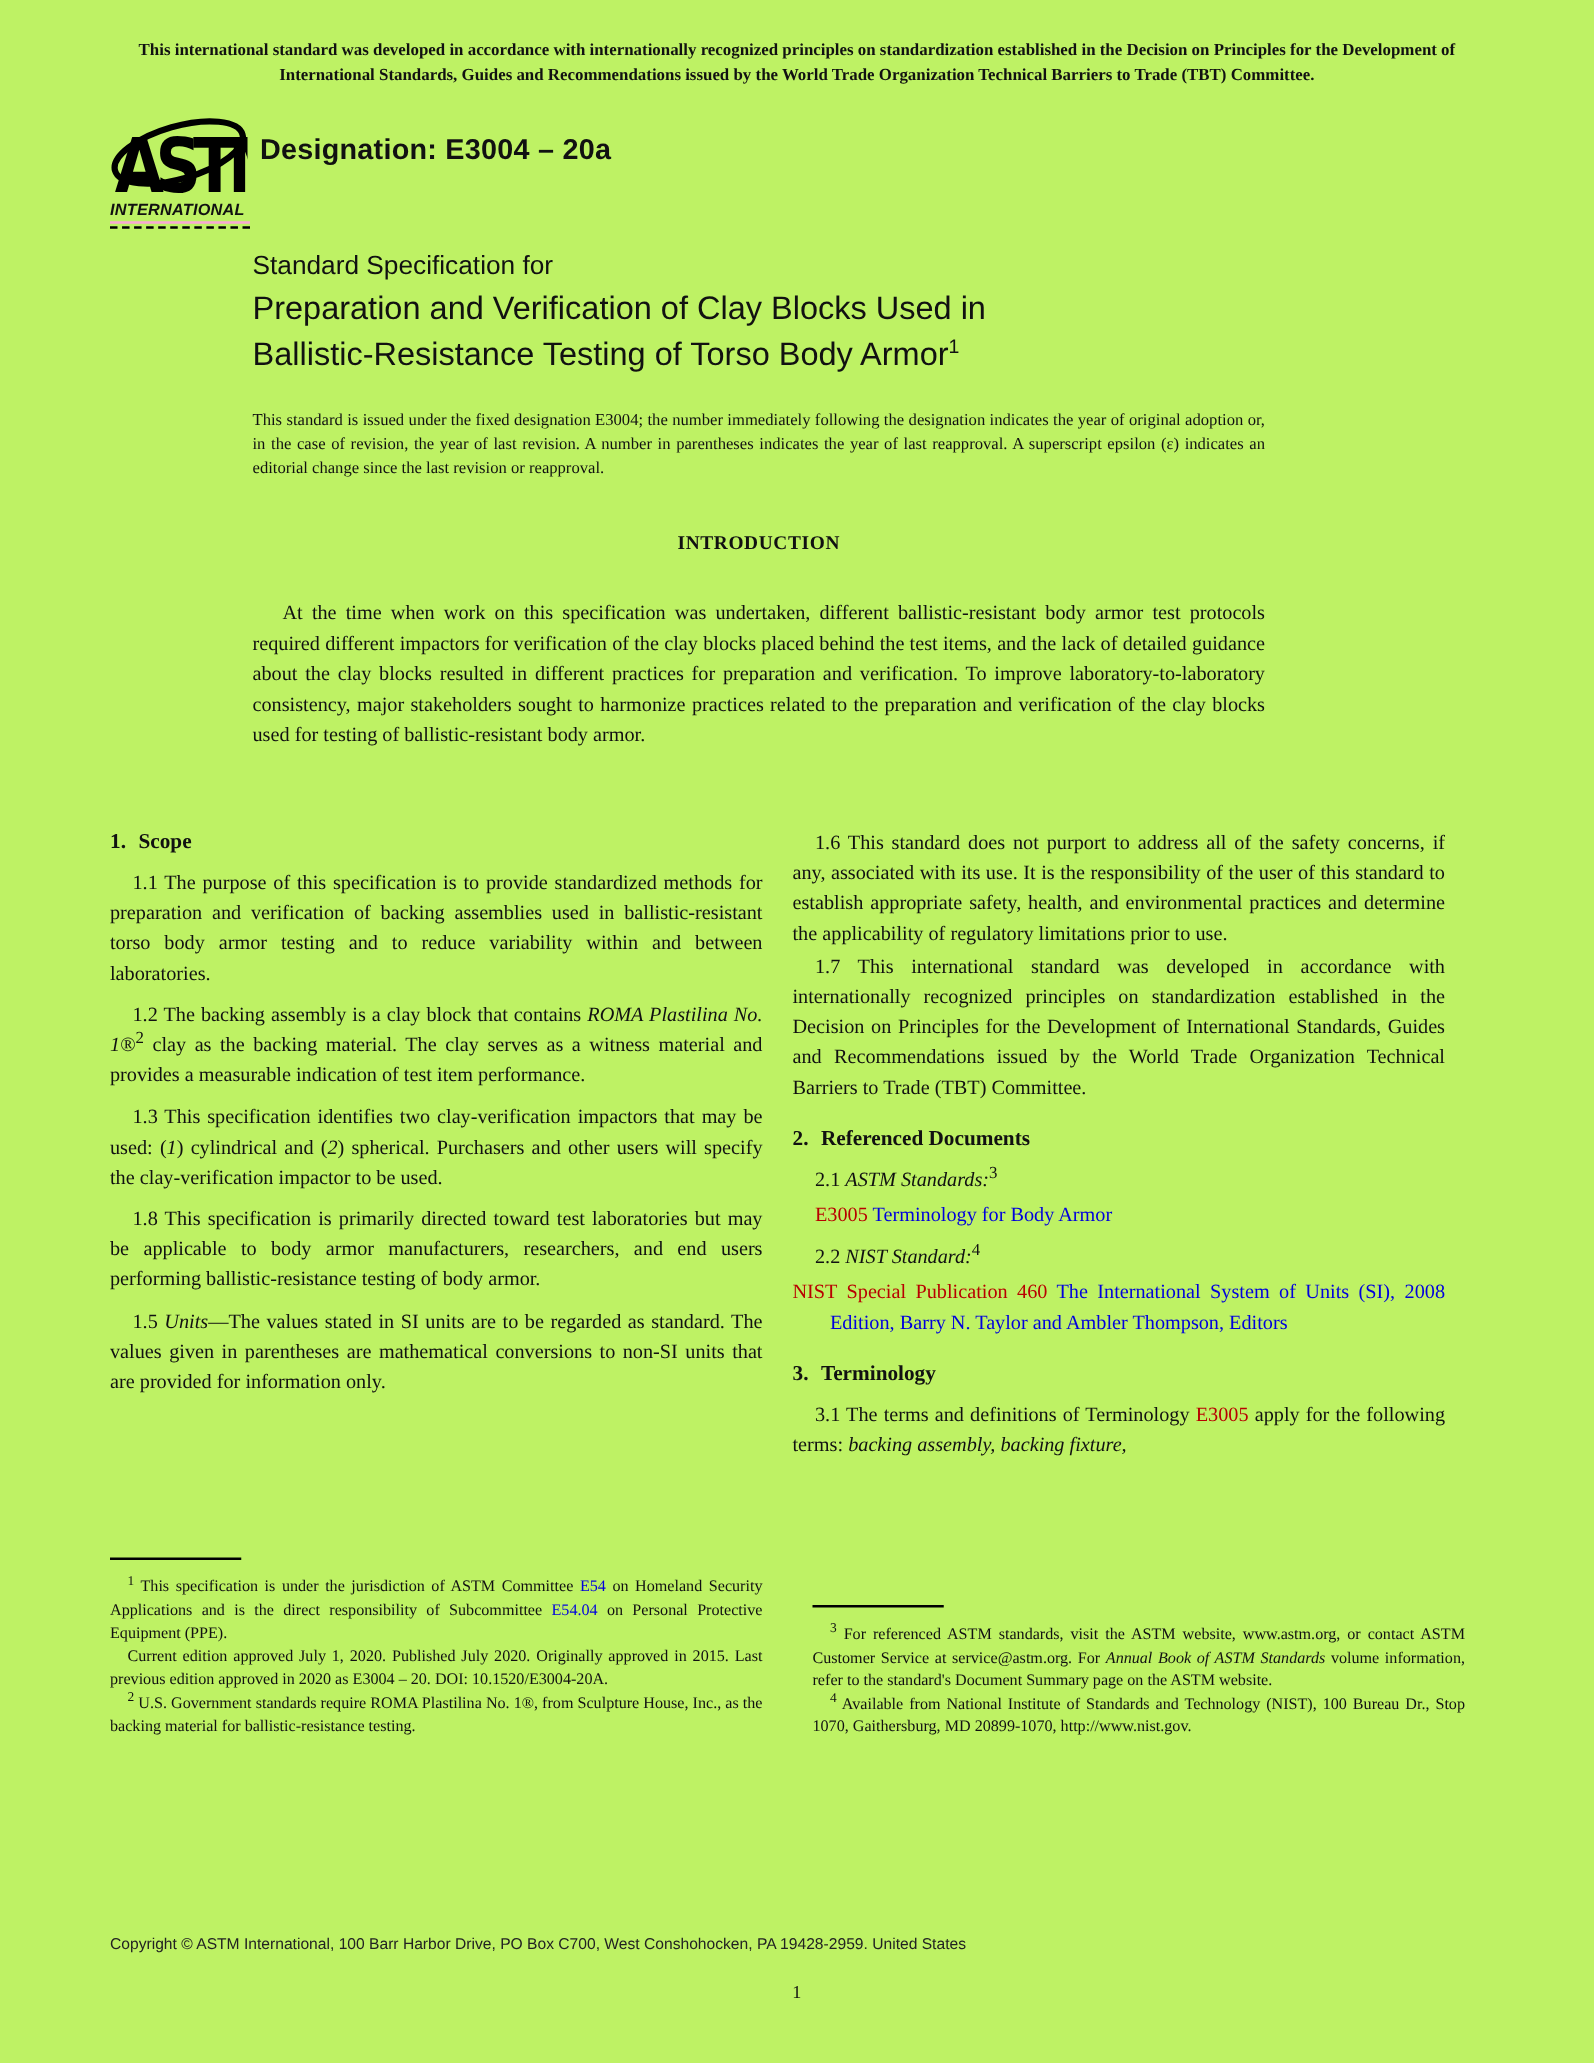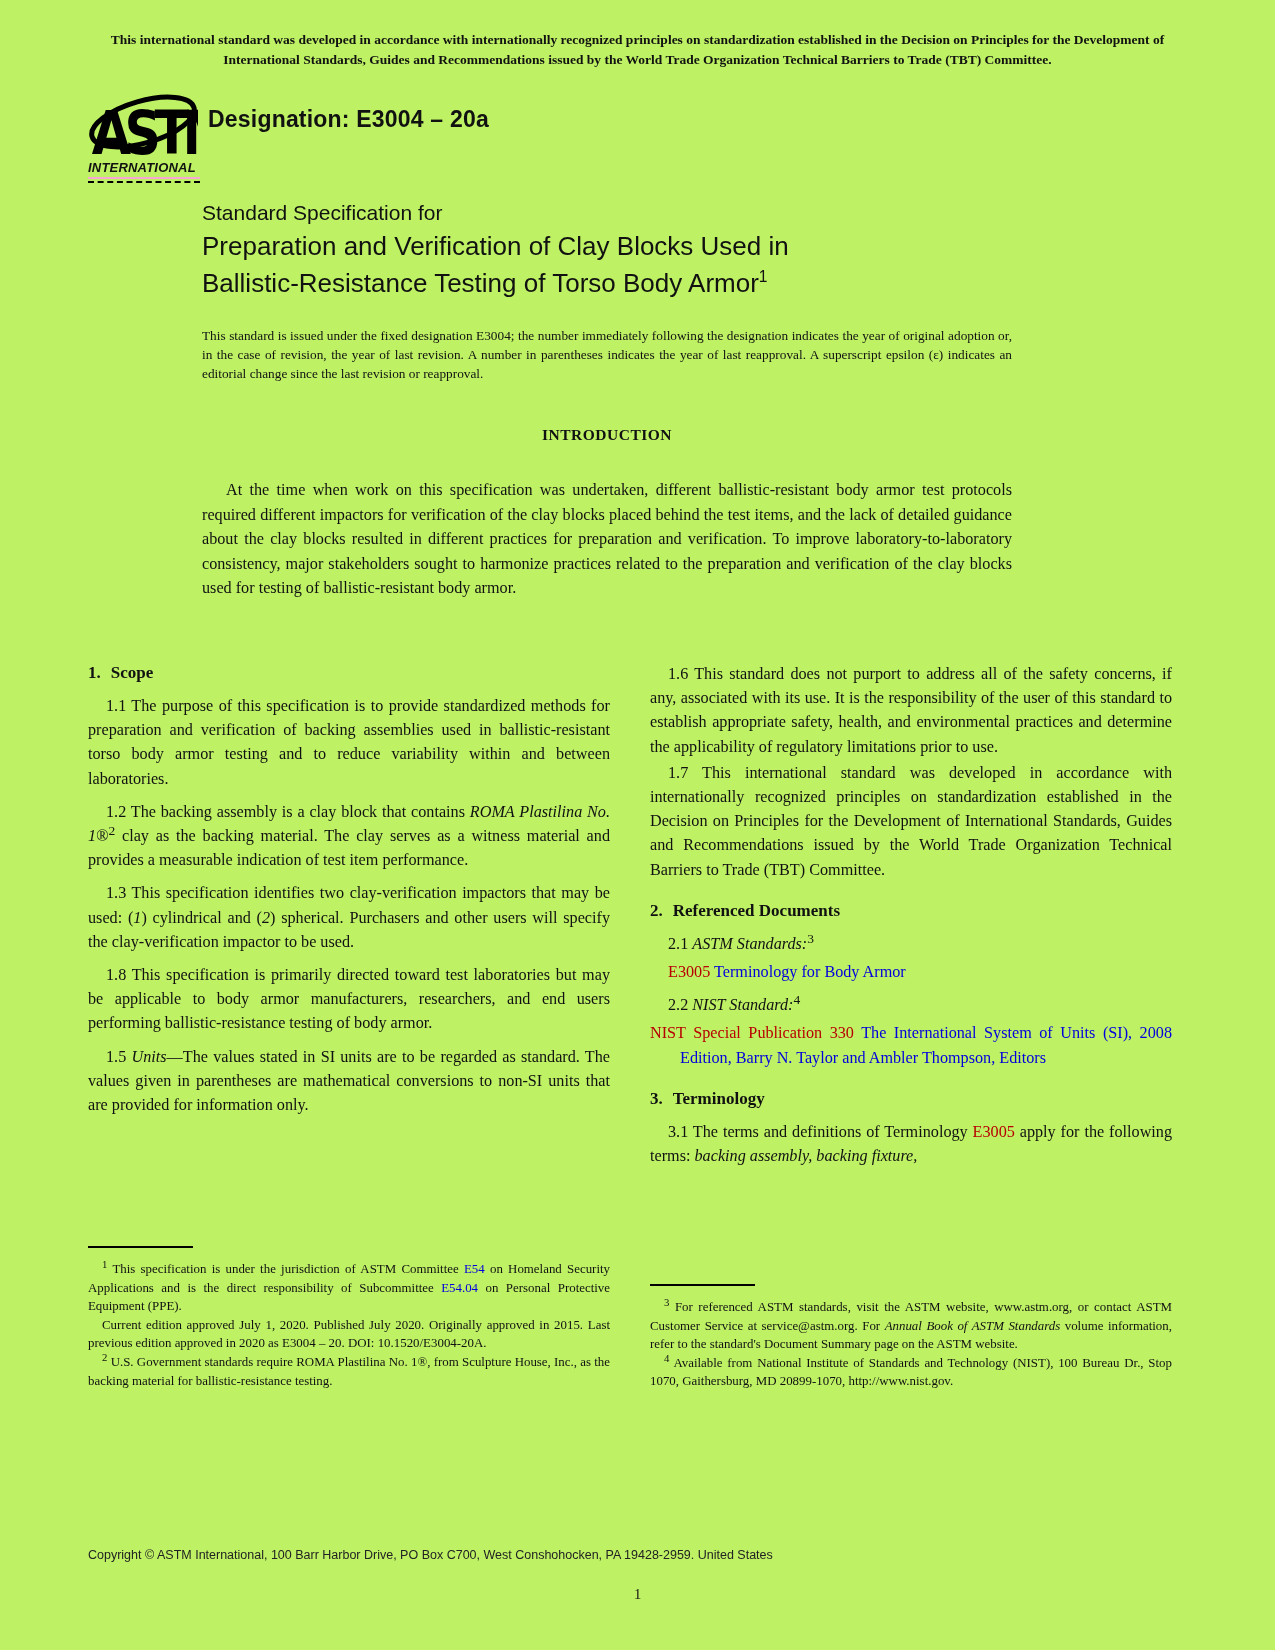--- a/index.html
+++ b/index.html
@@ -52,21 +52,21 @@
     position:absolute;left:202px;top:426px;width:810px;
     text-align:center;font-weight:bold;font-size:15.5px;letter-spacing:.5px;
   }
   .intro-body{
     position:absolute;left:202px;top:478px;width:810px;
     font-size:16.2px;line-height:24.5px;text-align:justify;text-indent:24px;
   }
   
   .columns{
     position:absolute;left:88px;top:662px;width:1084px;
-    display:grid;grid-template-columns:522px 522px;column-gap:40px;
+    display:grid;grid-template-columns:522px 522px;column-gap:24px;
   }
   .col p{margin:0 0 9px;font-size:16.2px;line-height:24.2px;text-align:justify;text-indent:18px;}
   .col h3{margin:18px 0 10px;font-size:17px;line-height:22px;font-weight:bold;text-indent:0;}
   .col h3:first-child{margin-top:0;}
   .h-num{margin-right:10px;}
   .ital{font-style:italic;}
   p.all-ital{margin-bottom:2px;}
   .refline{margin:0 0 5px;font-size:16.2px;line-height:23px;text-indent:0;text-align:left;}
   .refline.hang{padding-left:30px;text-indent:-30px;}
   .link-red{color:var(--link-red);cursor:pointer;}
@@ -138,21 +138,21 @@
       <p class="all-ital">1.7 This international standard was developed in accordance with internationally recognized principles on standardization established in the Decision on Principles for the Development of International Standards, Guides and Recommendations issued by the World Trade Organization Technical Barriers to Trade (TBT) Committee.</p>
 
       <h3><span class="h-num">2.</span><span>Referenced Documents</span></h3>
 
       <p style="margin-bottom:4px"><span>2.1 </span><span class="ital">ASTM Standards:</span><sup>3</sup></p>
 
       <p class="refline"><span class="link-red">E3005</span><span class="link-blue"> Terminology for Body Armor</span></p>
 
       <p style="margin-bottom:4px"><span>2.2 </span><span class="ital">NIST Standard:</span><sup>4</sup></p>
 
-      <p class="refline hang"><span class="link-red">NIST Special Publication 330</span><span class="link-blue"> The International System of Units (SI), 2008 Edition, Barry N. Taylor and Ambler Thompson, Editors</span></p>
+      <p class="refline hang"><span class="link-red">NIST Special Publication 460</span><span class="link-blue"> The International System of Units (SI), 2008 Edition, Barry N. Taylor and Ambler Thompson, Editors</span></p>
 
       <h3><span class="h-num">3.</span><span>Terminology</span></h3>
 
       <p><span>3.1 The terms and definitions of Terminology </span><span class="link-red">E3005</span><span> apply for the following terms: </span><span class="ital">backing assembly, backing fixture,</span></p>
     </div>
   </div>
 
   <div class="fnblock fn-left">
     <div class="fnrule"></div>
     <p><sup>1</sup><span> This specification is under the jurisdiction of ASTM Committee </span><span class="link-blue">E54</span><span> on Homeland Security Applications and is the direct responsibility of Subcommittee </span><span class="link-blue">E54.04</span><span> on Personal Protective Equipment (PPE).</span></p>

